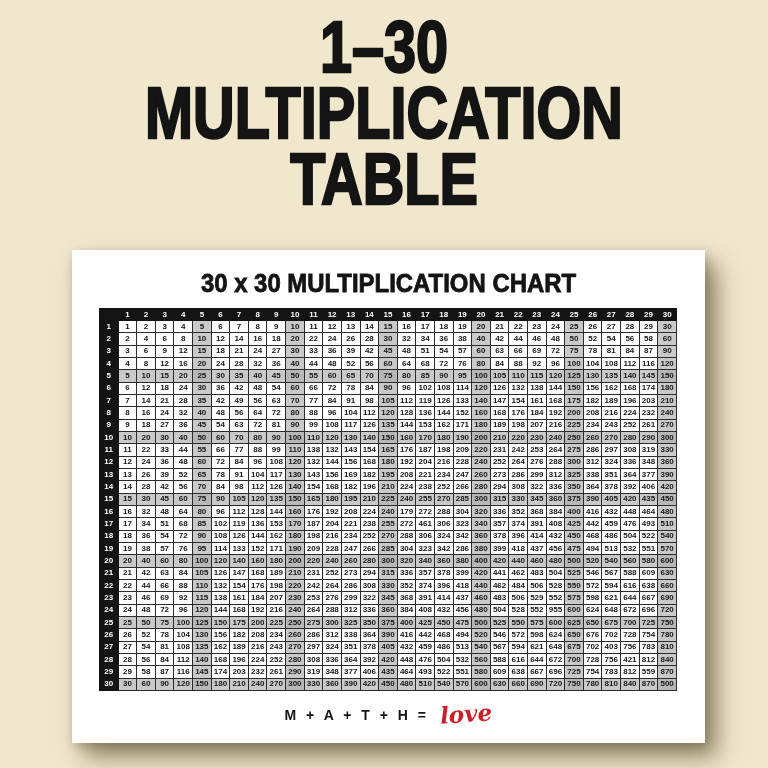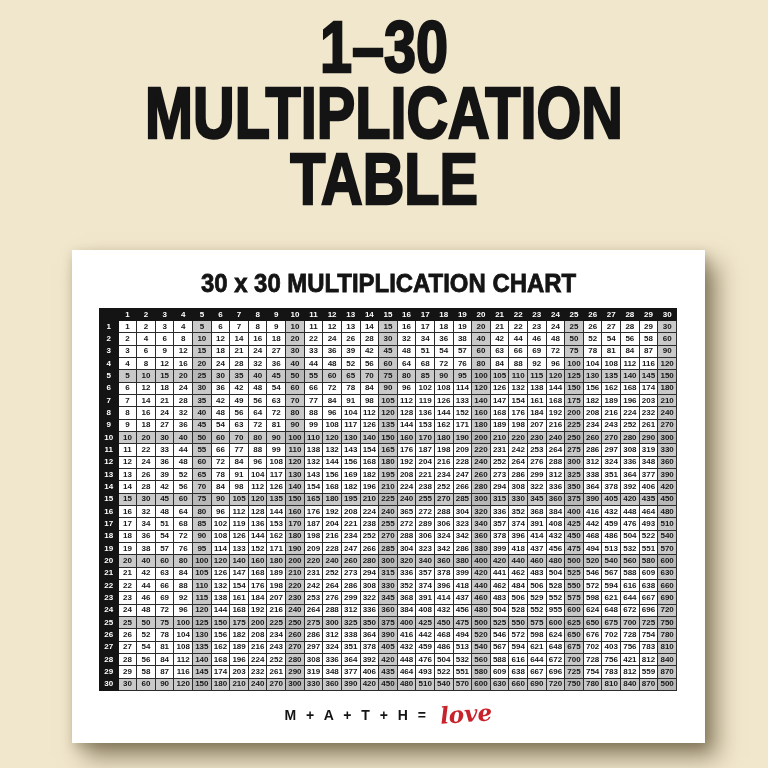--- a/index.html
+++ b/index.html
@@ -645,21 +645,21 @@
           <td>96</td>
           <td>112</td>
           <td>128</td>
           <td>144</td>
           <td style="background: rgb(201, 201, 201);">160</td>
           <td>176</td>
           <td>192</td>
           <td>208</td>
           <td>224</td>
           <td style="background: rgb(201, 201, 201);">240</td>
-          <td>365</td>
+          <td>179</td>
           <td>272</td>
           <td>288</td>
           <td>304</td>
           <td style="background: rgb(201, 201, 201);">320</td>
           <td>336</td>
           <td>352</td>
           <td>368</td>
           <td>384</td>
           <td style="background: rgb(201, 201, 201);">400</td>
           <td>416</td>
@@ -679,21 +679,21 @@
           <td>119</td>
           <td>136</td>
           <td>153</td>
           <td style="background: rgb(201, 201, 201);">170</td>
           <td>187</td>
           <td>204</td>
           <td>221</td>
           <td>238</td>
           <td style="background: rgb(201, 201, 201);">255</td>
           <td>272</td>
-          <td>289</td>
+          <td>461</td>
           <td>306</td>
           <td>323</td>
           <td style="background: rgb(201, 201, 201);">340</td>
           <td>357</td>
           <td>374</td>
           <td>391</td>
           <td>408</td>
           <td style="background: rgb(201, 201, 201);">425</td>
           <td>442</td>
           <td>459</td>

